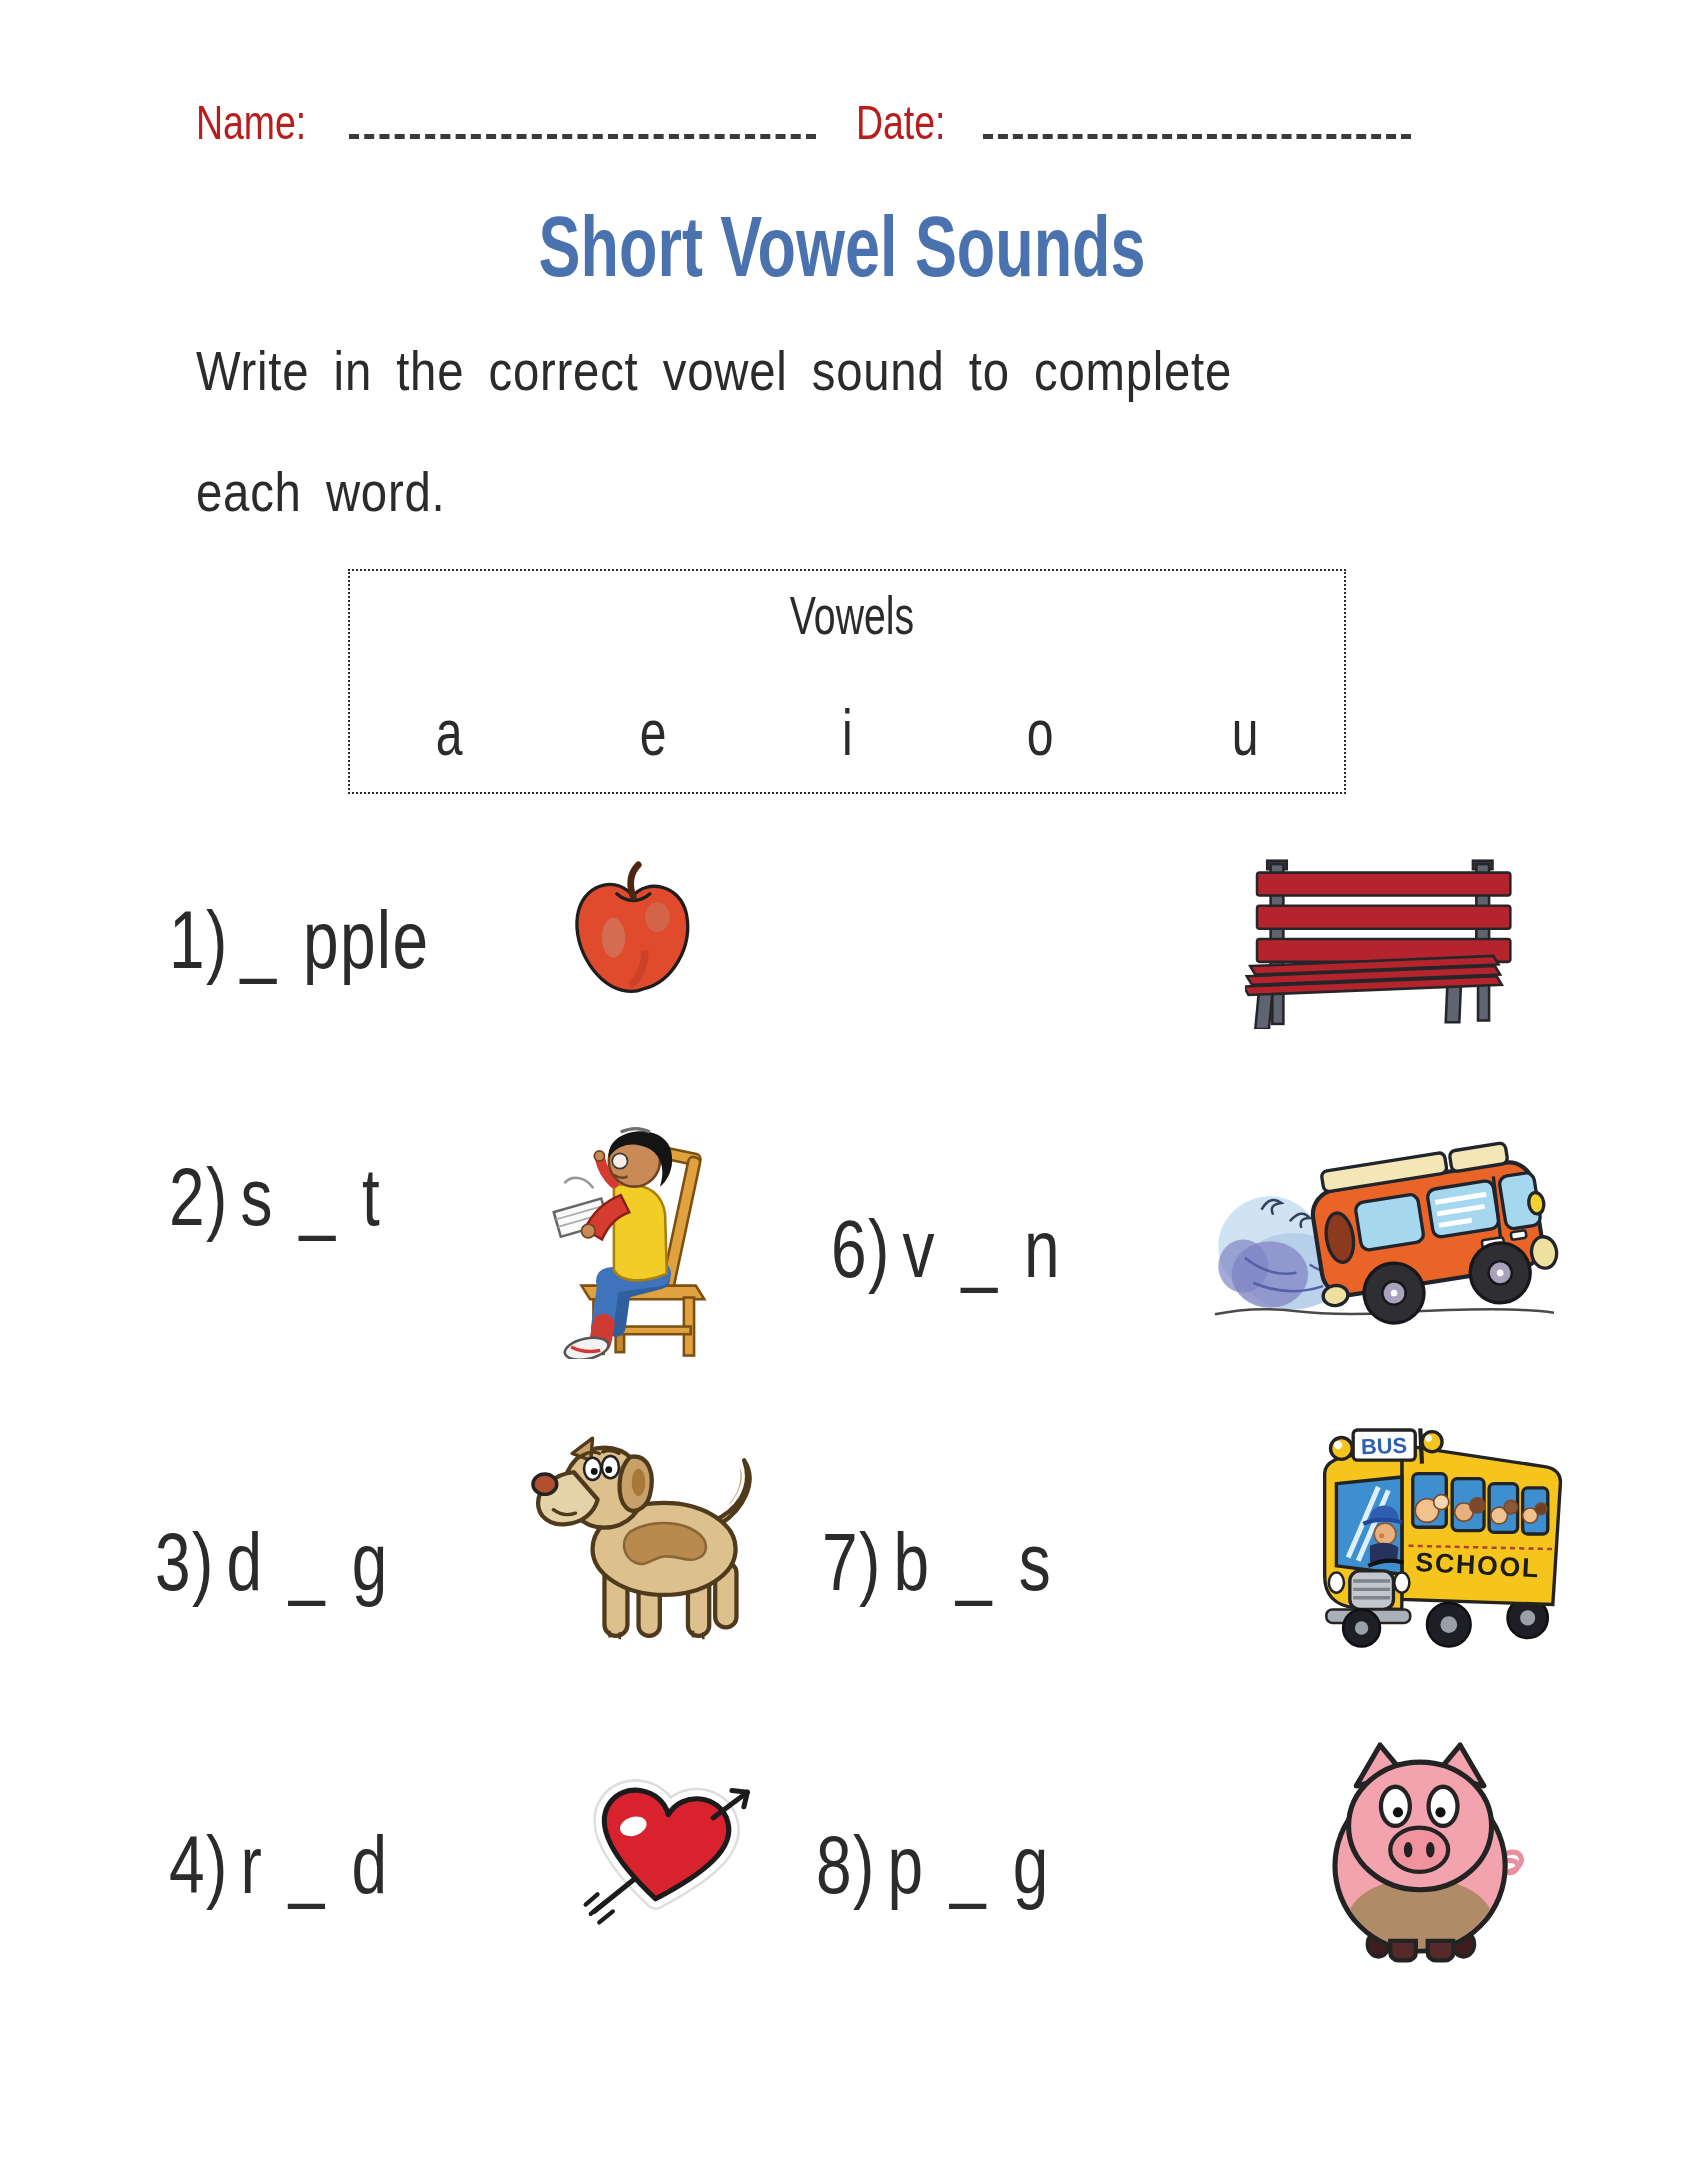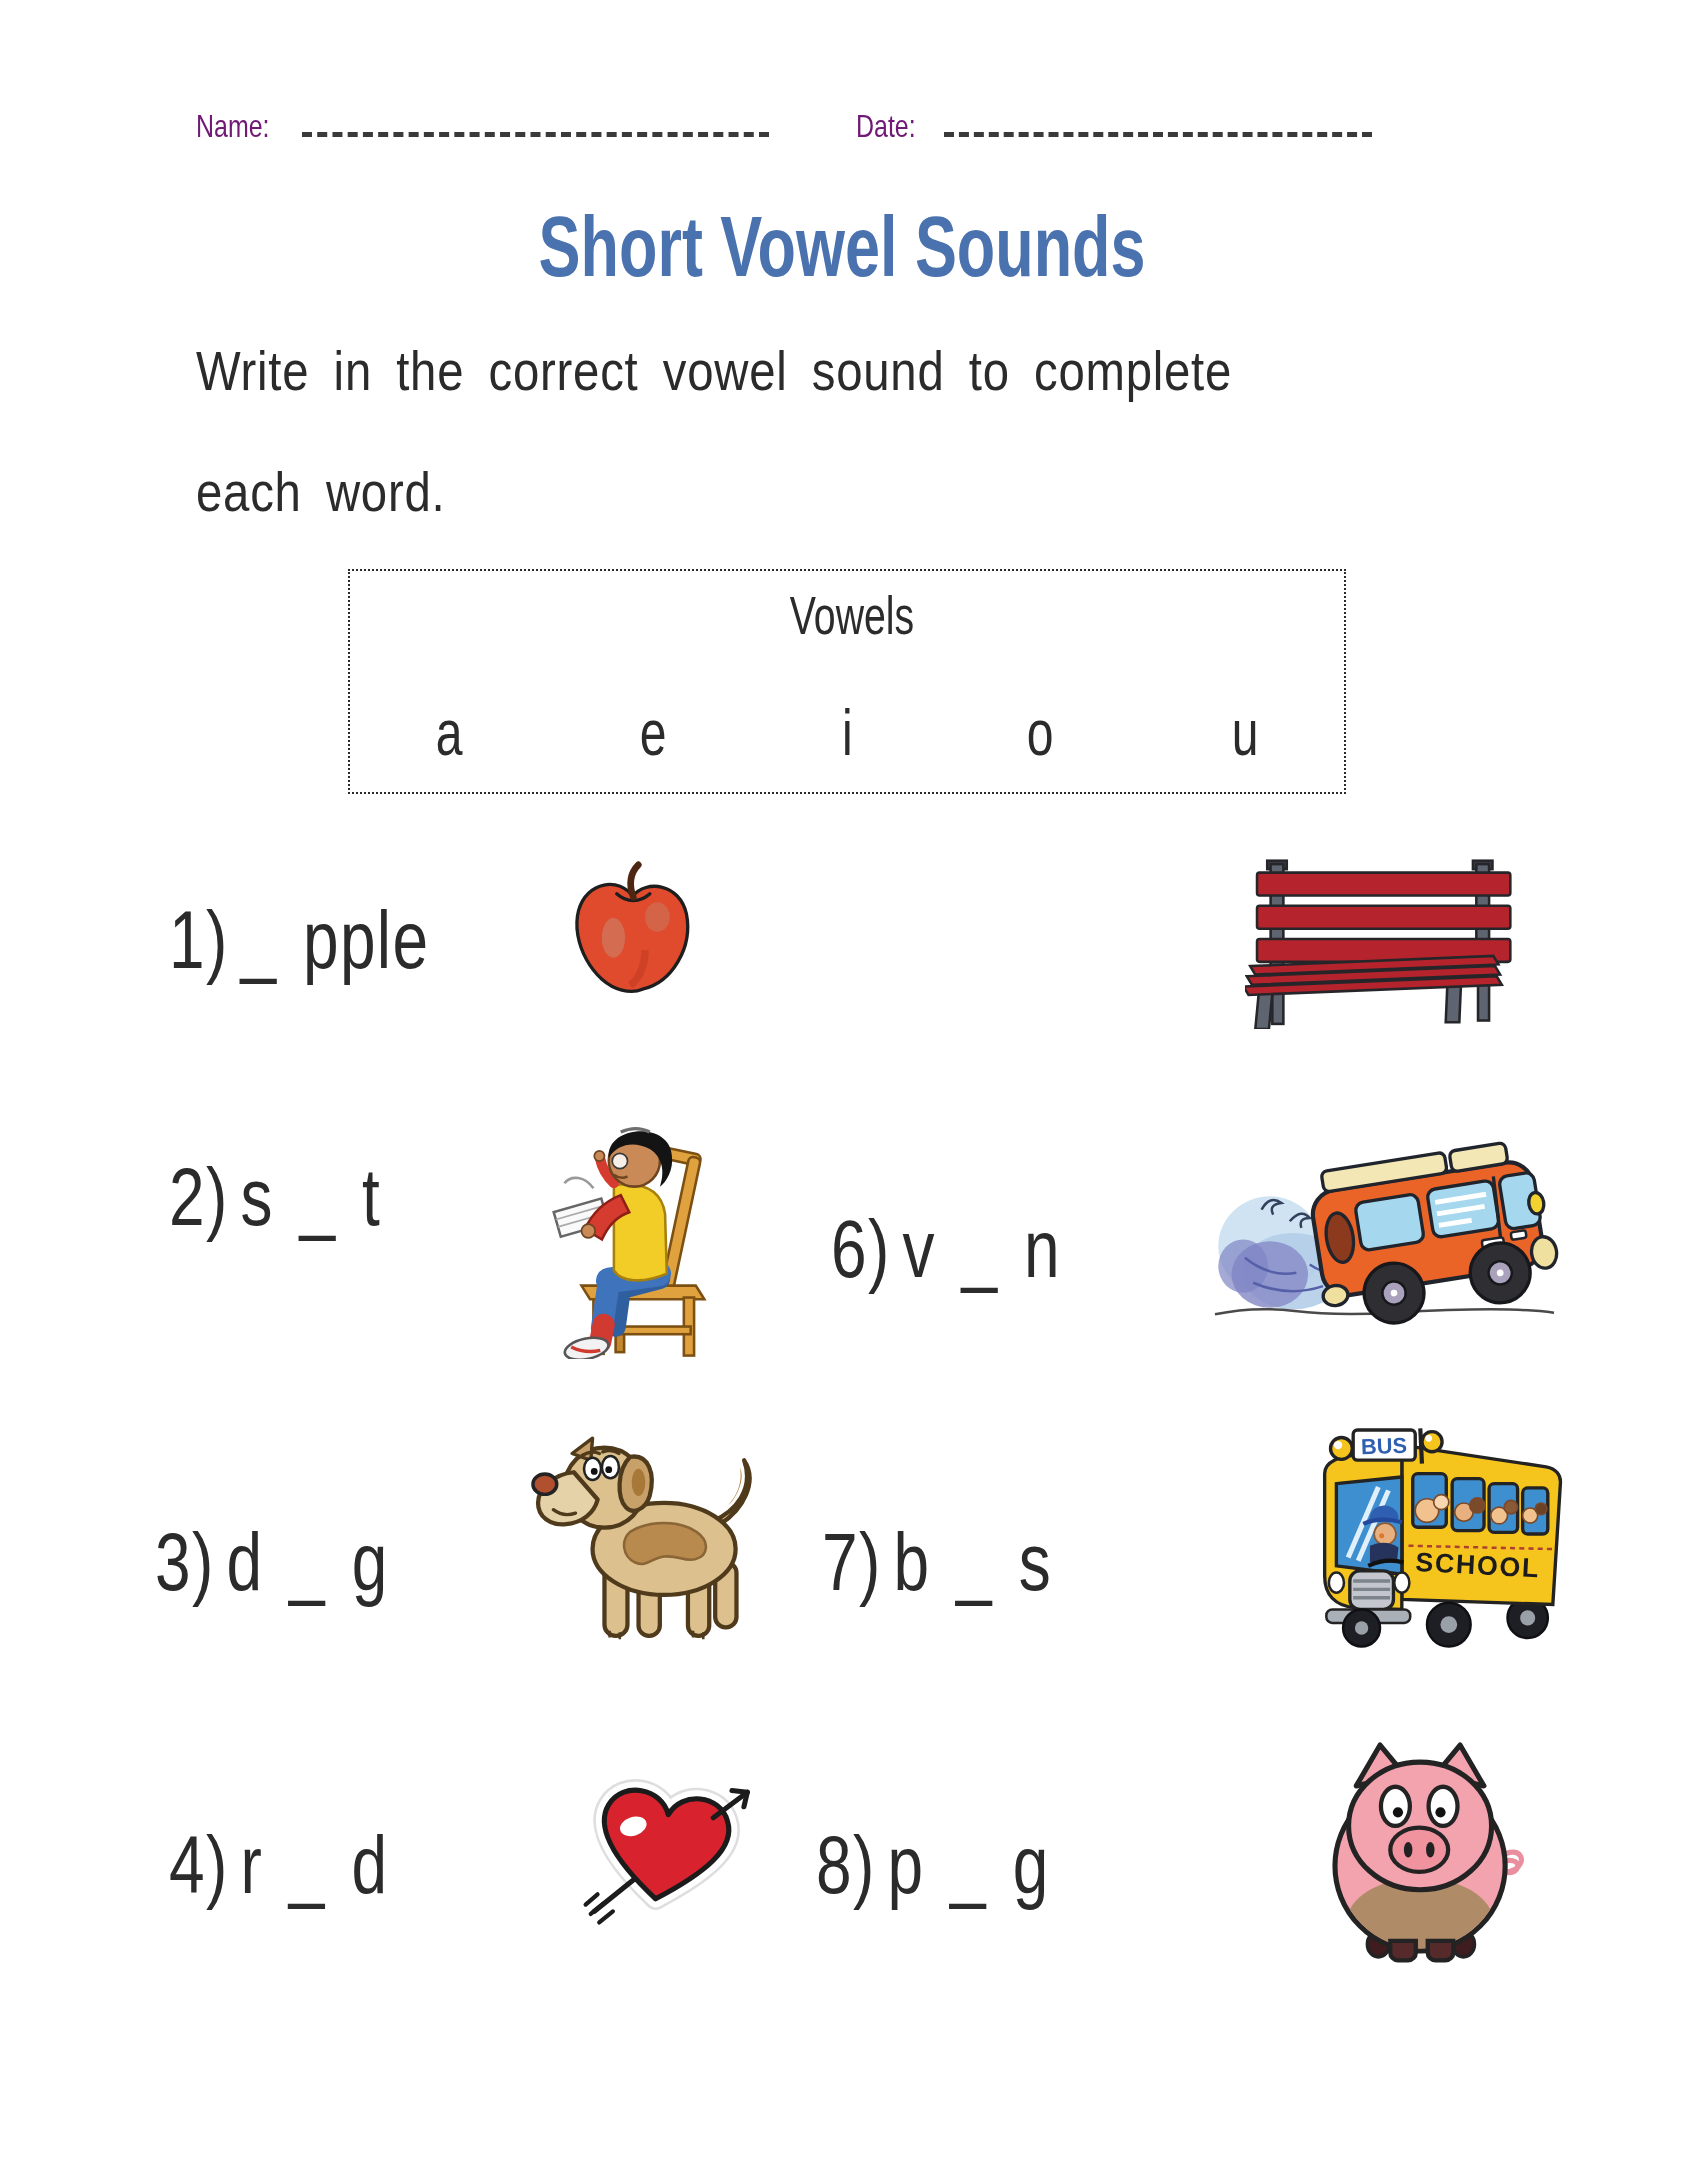--- a/index.html
+++ b/index.html
@@ -9,21 +9,21 @@
     background:#ffffff;
     font-family:"Liberation Sans",sans-serif;
     color:#2b2b2b;
     overflow:hidden;
   }
   .abs{position:absolute;}
   
   .nw{display:inline-block;transform:scaleX(0.78);transform-origin:0 50%;white-space:pre;}
   .nwc{display:inline-block;transform:scaleX(0.74);transform-origin:50% 50%;white-space:pre;}
 
-  .hdr-row{font-size:32px;color:#701a75;}
+  .hdr-row{font-size:48px;color:#b91c1c;}
   .dashline{display:inline-block;border-bottom:5.1px dashed #3a3a3a;height:37px;vertical-align:baseline;margin-left:12px;}
 
   .title{left:0;right:0;top:198px;text-align:center;font-size:85px;color:#4a72ae;font-weight:bold;}
   .instr{font-size:55px;word-spacing:12px;letter-spacing:0.9px;}
 
   .vowelbox{
     left:348px;top:569px;width:998px;height:225px;
     border:2.6px dotted #2a2a2a;background:#ffffff;box-sizing:border-box;
   }
   .vowelbox .vtitle{position:absolute;left:9px;right:0;top:13.6px;text-align:center;font-size:53px;}

